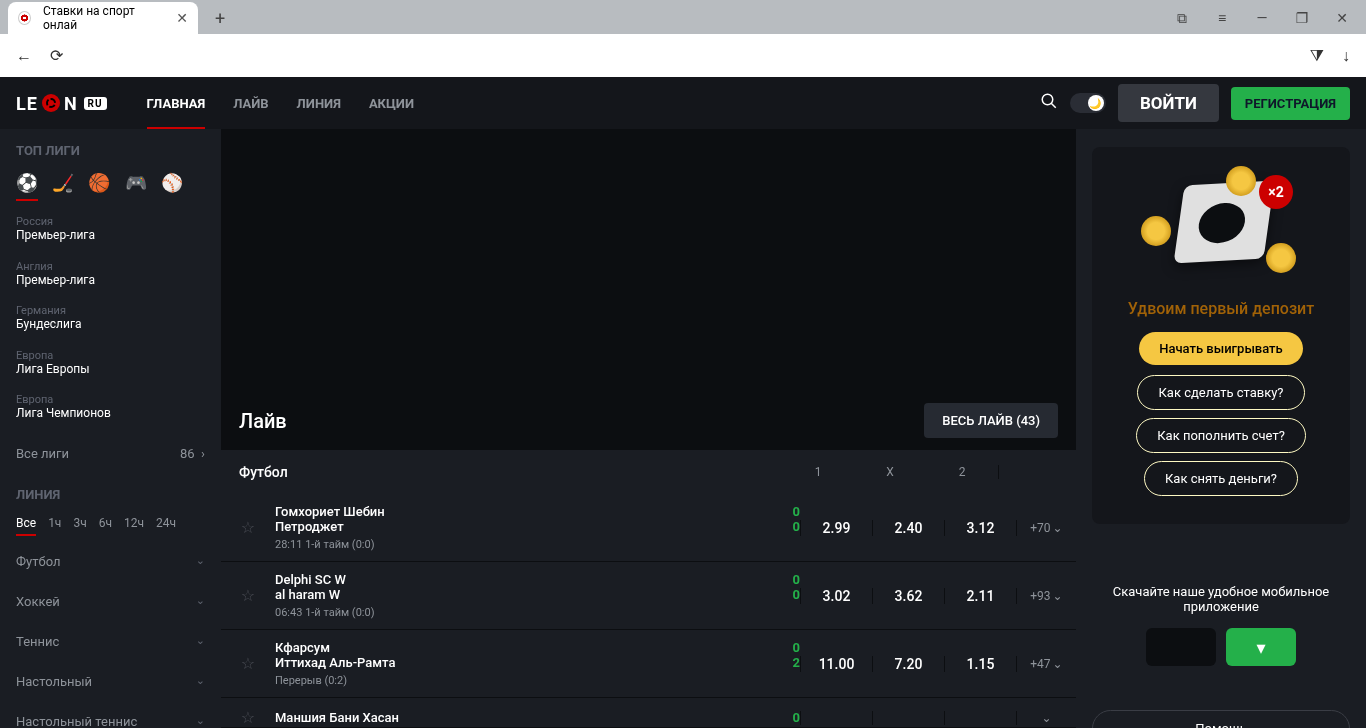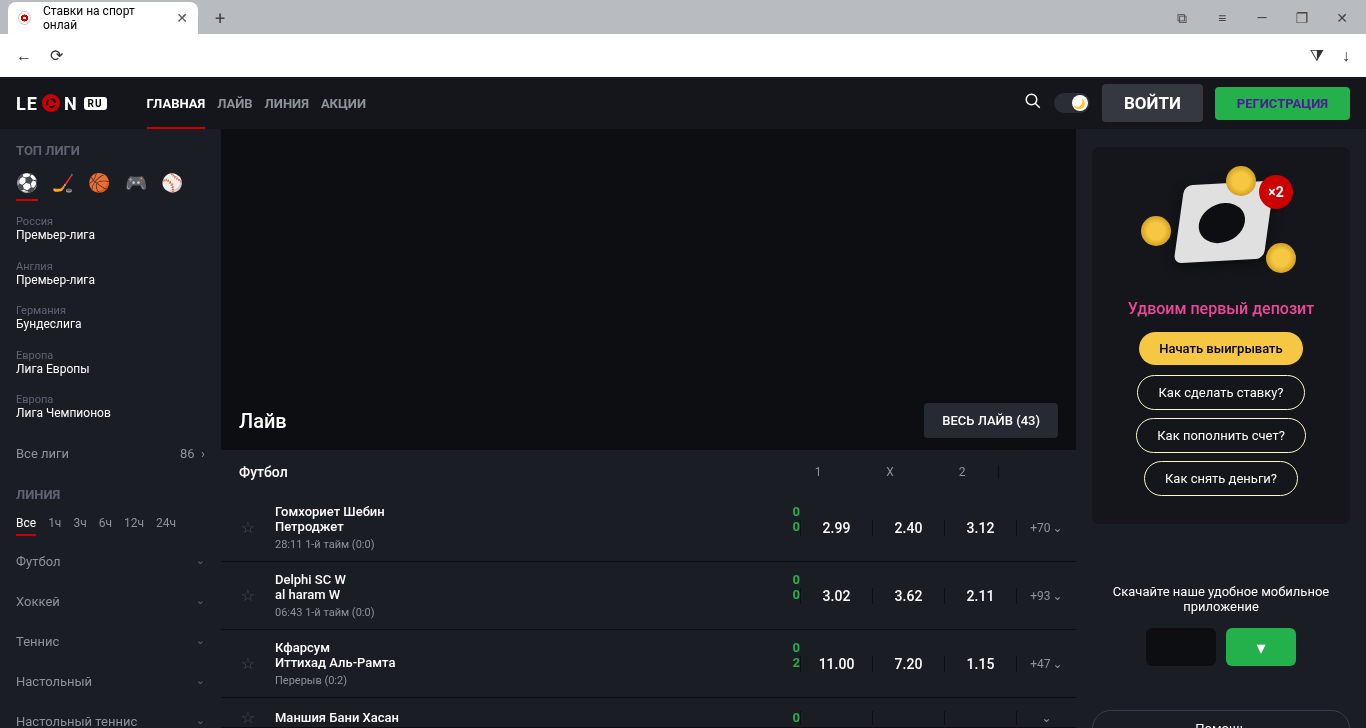--- a/index.html
+++ b/index.html
@@ -17,30 +17,30 @@
 .addr-bar { height: 43px; background: #fff; display: flex; align-items: center; padding: 0 16px; gap: 18px; }
 .addr-bar .icon { color: #333; font-size: 16px; }
 .addr-spacer { flex: 1; }
 
 
 .app-header { height: 52px; background: #14161b; display: flex; align-items: center; padding: 0 16px; }
 .logo { display: flex; align-items: center; gap: 4px; font-weight: bold; font-size: 18px; color: #fff; letter-spacing: 1px; }
 .logo .ball { width: 18px; height: 18px; border-radius: 50%; background: #cc0000; display: inline-block; position: relative;}
 .logo .ball::after { content:''; position:absolute; top:4px;left:4px;right:4px;bottom:4px; border:2px dashed #000; border-radius:50%;}
 .logo .ru { background: #fff; color: #000; font-size: 10px; padding: 1px 4px; border-radius: 3px; margin-left: 2px; font-weight: bold;}
-.main-nav { display: flex; margin-left: 40px; gap: 12px; font-size: 13px; font-weight: bold; }
+.main-nav { display: flex; margin-left: 40px; gap: 28px; font-size: 13px; font-weight: bold; }
 .main-nav .item { color: #8e939a; text-transform: uppercase; padding: 18px 0; position: relative; }
 .main-nav .item.active { color: #fff; }
 .main-nav .item.active::after { content: ''; position: absolute; bottom: 0; left: 0; right: 0; height: 2px; background: #cc0000; }
 .header-right { margin-left: auto; display: flex; align-items: center; gap: 12px; }
 .search-icon { color: #fff; font-size: 16px; }
 .toggle { width: 36px; height: 20px; background: #2a2d35; border-radius: 10px; display: flex; align-items: center; justify-content: flex-end; padding: 2px; }
 .toggle .knob { width: 16px; height: 16px; border-radius: 50%; background: #fff; display:flex; align-items:center; justify-content:center; font-size:10px;}
 .btn-login { background: #35383f; color: #fff; padding: 9px 22px; font-size: 17px; font-weight: bold; border-radius: 4px; }
-.btn-register { background: #24b04a; color: #4c1d95; padding: 9px 22px; font-size: 13px; font-weight: bold; border-radius: 4px; }
+.btn-register { background: #24b04a; color: #0f172a; padding: 9px 14px; font-size: 13px; font-weight: bold; border-radius: 4px; }
 
 
 .content { display: flex; height: 599px; }
 
 
 .sidebar { width: 221px; background: #1a1d23; padding: 14px 16px; overflow: hidden; }
 .sidebar-heading { font-size: 13px; font-weight: bold; color: #5f6470; margin-bottom: 14px; text-transform: uppercase; }
 .sport-icons { display: flex; gap: 14px; margin-bottom: 6px; padding-bottom: 8px;}
 .sport-icons .i { color: #4a4d55; font-size: 18px; }
 .sport-icons .i.active { color: #fff; position: relative;}
@@ -89,21 +89,21 @@
 .rsidebar { width: 290px; background: #1a1d23; padding: 18px 16px; display: flex; flex-direction: column;}
 .promo-card { background: #14161b; border-radius: 8px; padding: 14px 12px 20px; display: flex; flex-direction: column; align-items: center; margin-bottom:60px;}
 .promo-img { width: 180px; height: 130px; position: relative; margin-bottom: 8px;}
 .wallet { position:absolute; top:22px; left:48px; width:90px; height:78px; background:#e0e0e0; border-radius:8px; transform: skew(-8deg,-3deg); box-shadow: 0 4px 12px rgba(0,0,0,0.5);}
 .wallet::after { content:''; position:absolute; top:20px; left:20px; width:46px; height:40px; background:#0c0e11; border-radius:50%;}
 .coin { position:absolute; width:30px; height:30px; border-radius:50%; background: radial-gradient(circle, #f5c742 40%, #d4a020 70%); }
 .coin.c1 { top:5px; left:95px;}
 .coin.c2 { top:55px; left:10px;}
 .coin.c3 { top:82px; left:135px;}
 .x2badge { position:absolute; top:14px; left:128px; width:34px; height:34px; border-radius:50%; background:#cc0000; color:#fff; font-size:14px; font-weight:bold; display:flex; align-items:center; justify-content:center;}
-.promo-title { font-size: 16px; color: #ec4899; font-weight: 500; margin-bottom: 14px; text-align: center;}
+.promo-title { font-size: 16px; color: #a16207; font-weight: 500; margin-bottom: 14px; text-align: center;}
 .btn-yellow { background: #f5c742; color: #000; padding: 9px 20px; font-size: 13px; font-weight: 500; border-radius: 18px; margin-bottom: 10px;}
 .btn-outline { background: transparent; color: #fff; padding: 9px 20px; font-size: 13px; border: 1px solid #fef9c3; border-radius: 18px; margin-bottom: 8px; width: fit-content;}
 
 .app-download { text-align: center;}
 .app-download .text { font-size: 13px; color: #fff; margin-bottom: 14px;}
 .store-btns { display: flex; gap: 10px; justify-content: center; margin-bottom: 44px;}
 .store-btn { width: 70px; height: 38px; border-radius: 6px; display: flex; align-items: center; justify-content: center; font-size: 18px;}
 .store-btn.apple { background: #0c0e11; color: #fff;}
 .store-btn.android { background: #24b04a; color: #fff;}
 

